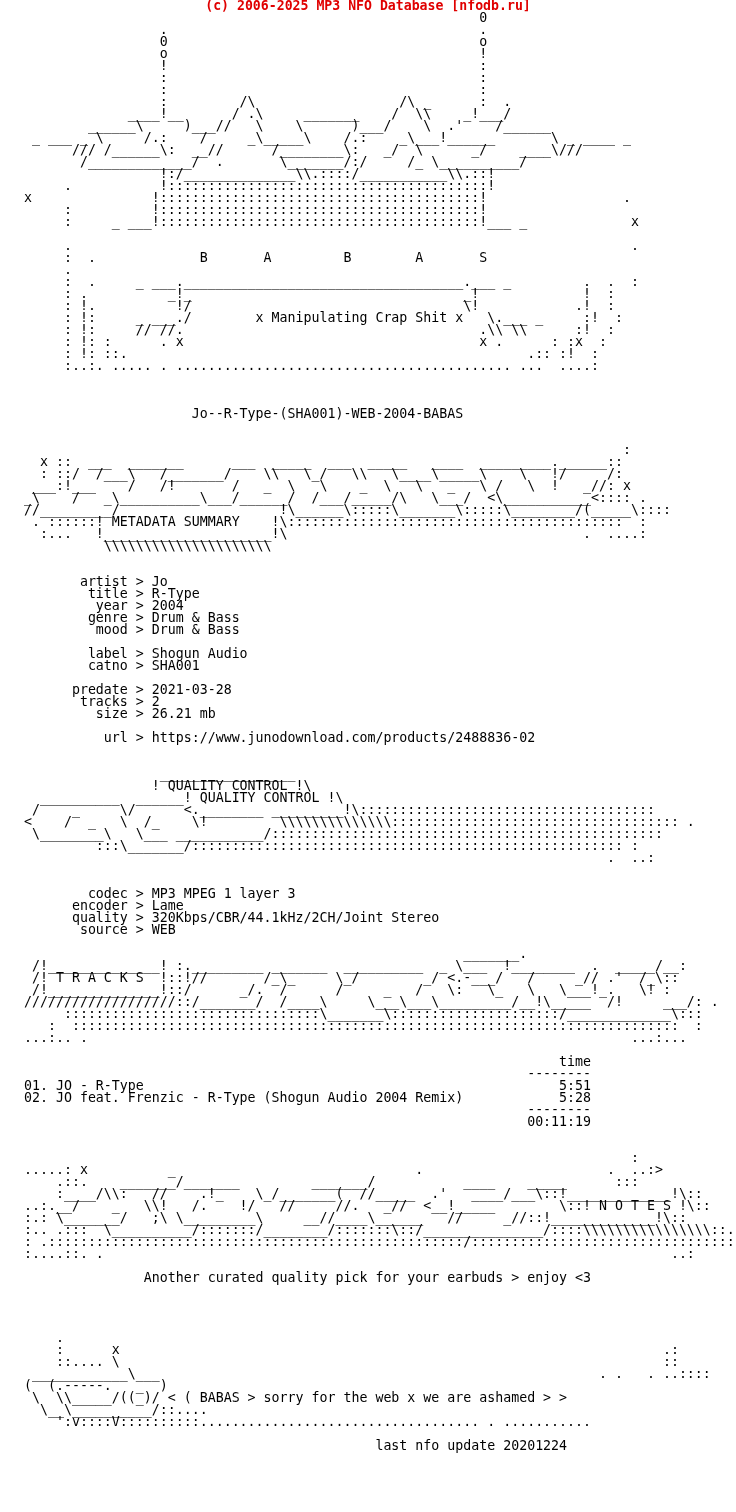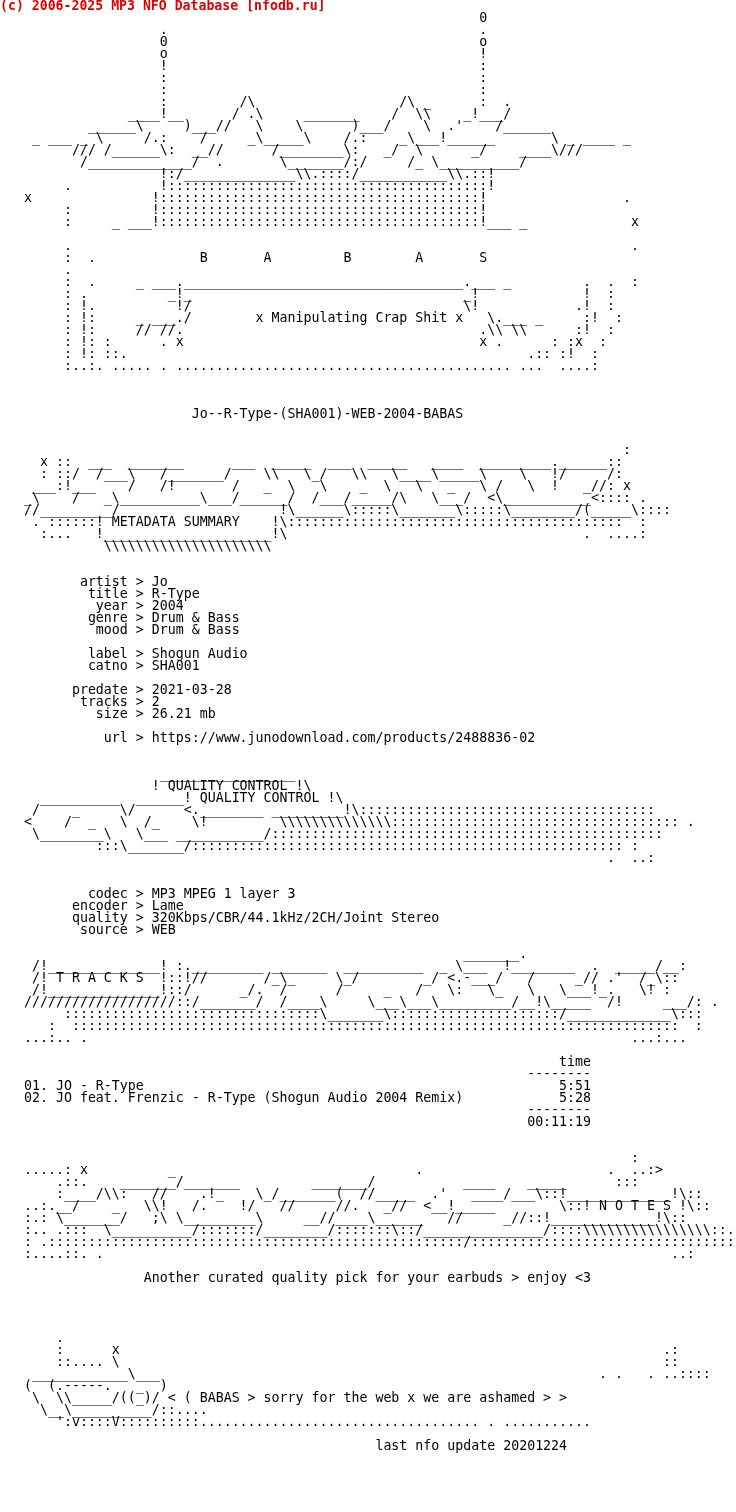--- a/index.html
+++ b/index.html
@@ -1,19 +1,19 @@
 <!DOCTYPE html>
 <html><head>
 <meta charset="utf-8">
 <style>
   html, body { margin: 0; padding: 0; background: #ffffff; }
   body { width: 736px; height: 1512px; overflow: hidden; position: relative; }
   .hdr {
     position: absolute; top: 0; left: 0; width: 736px; height: 12px;
-    color: #e00000;
+    text-align: center; color: #e00000;
     font-family: "DejaVu Sans Mono", "Liberation Mono", monospace;
     font-size: 13.2px; line-height: 12px; font-weight: bold; white-space: pre;
   }
   .nfo {
     position: absolute; top: 12px; left: 16px; margin: 0;
     font-family: "DejaVu Sans Mono", "Liberation Mono", monospace;
     font-size: 13.28px; line-height: 12px; letter-spacing: 0px;
     color: #000000; white-space: pre;
   }
   .nfo .ln { display: block; height: 12px; }

